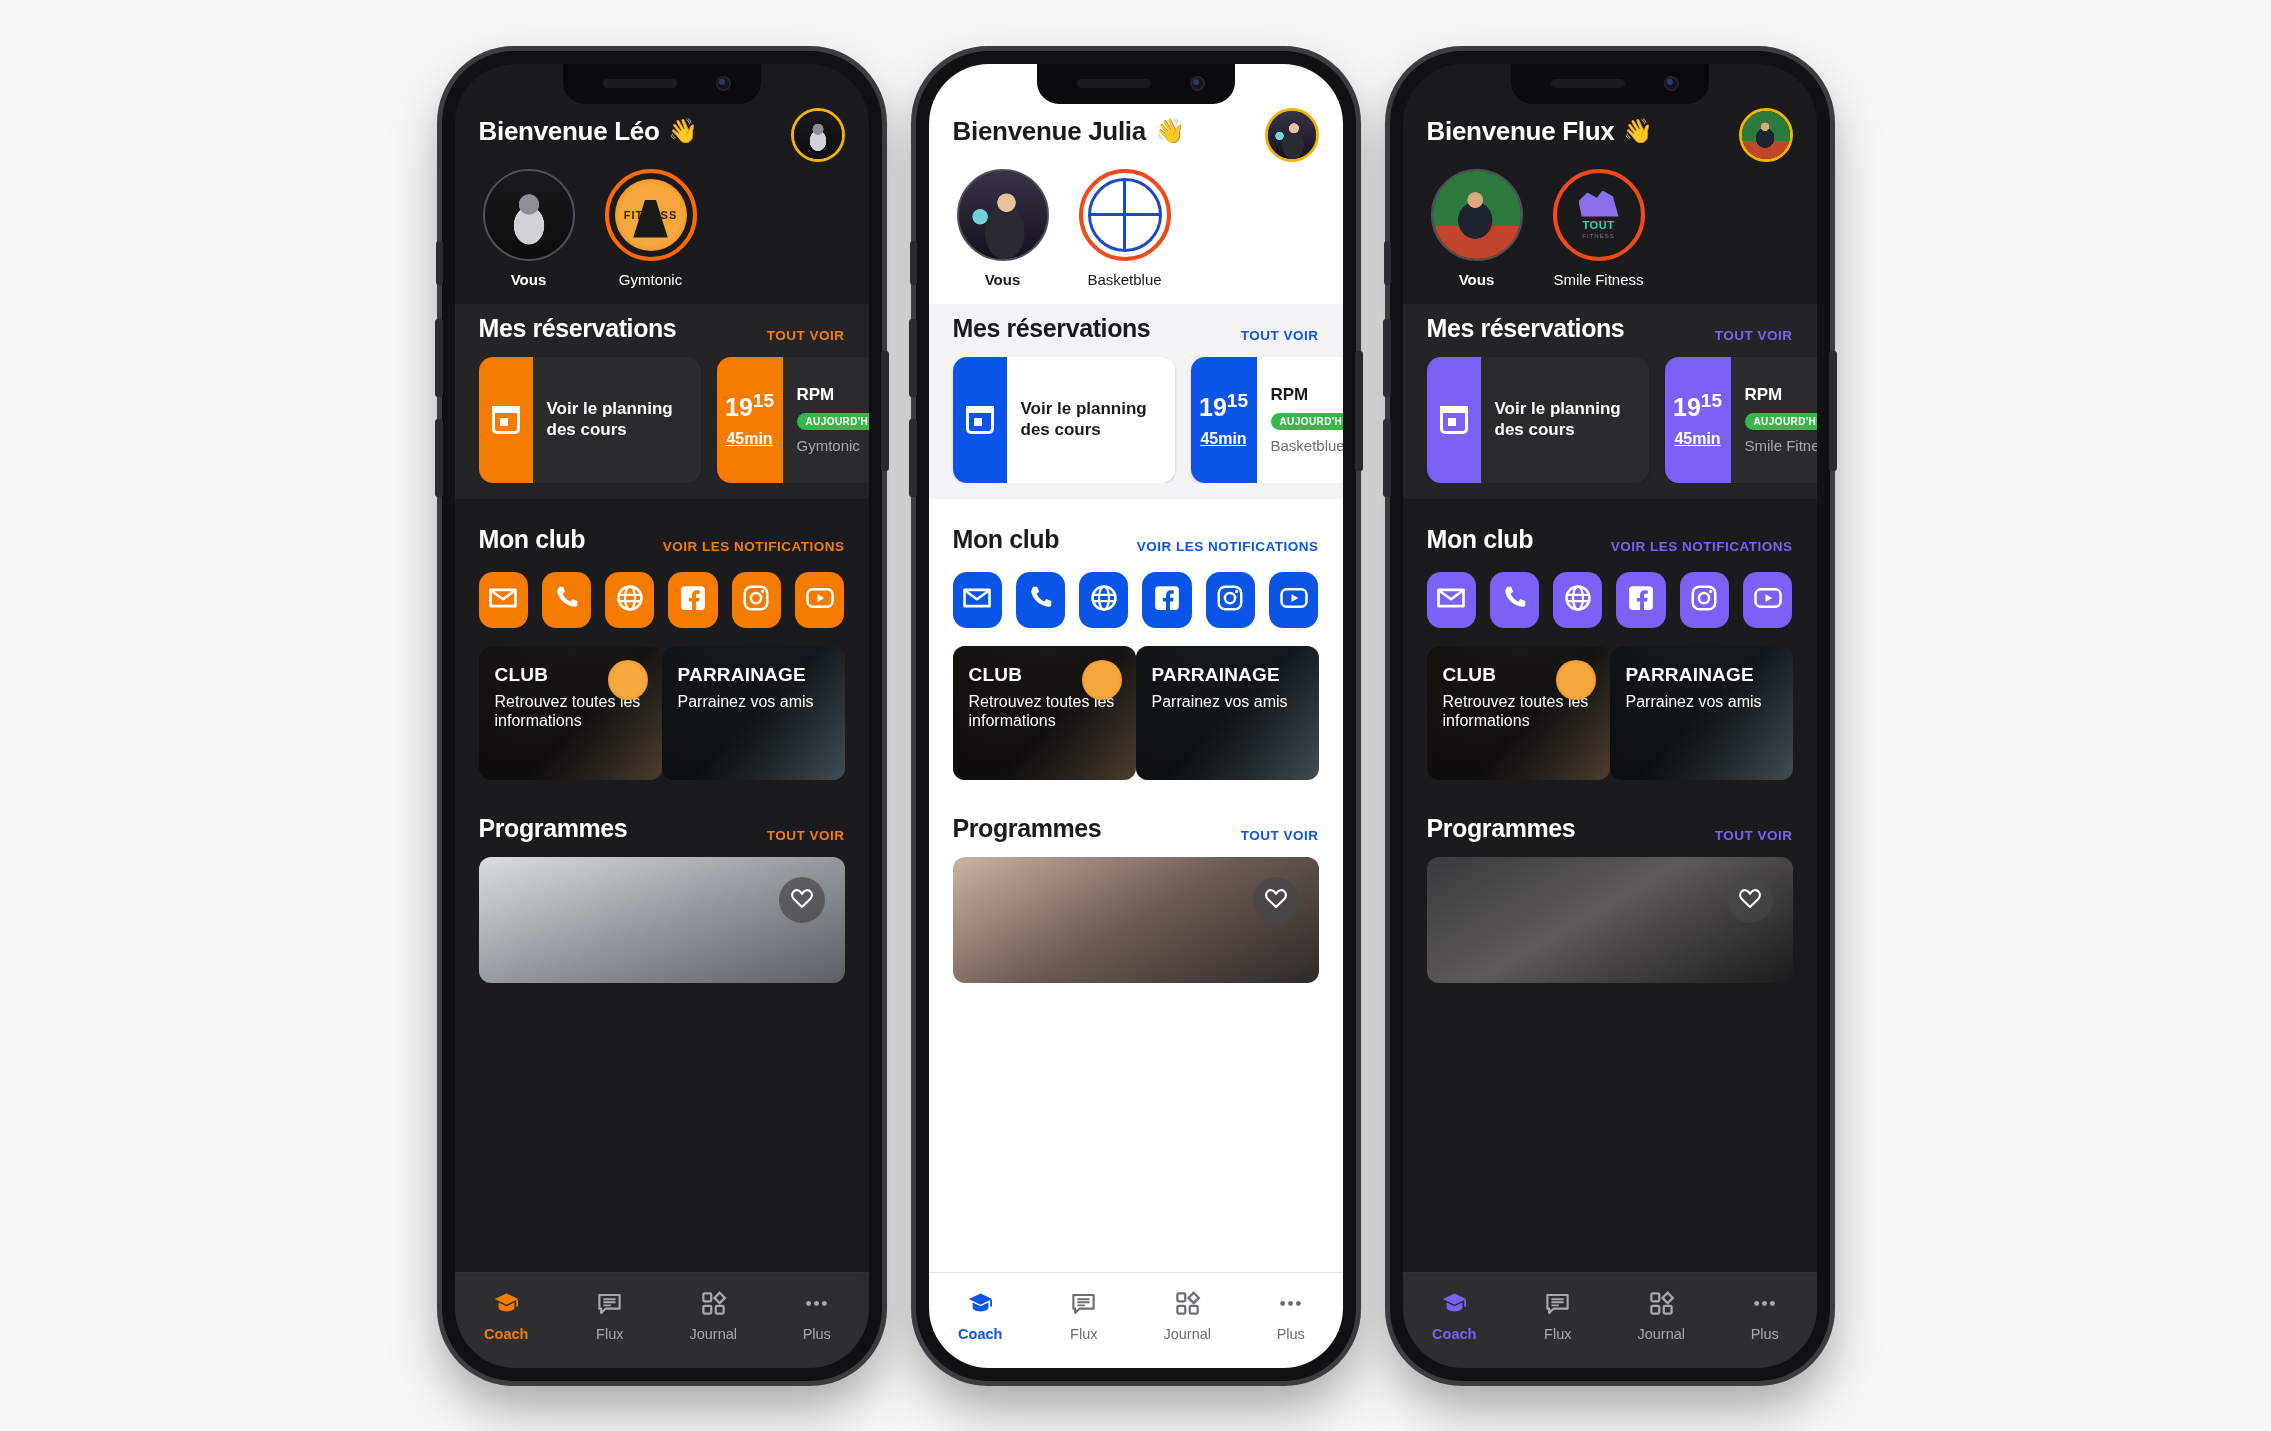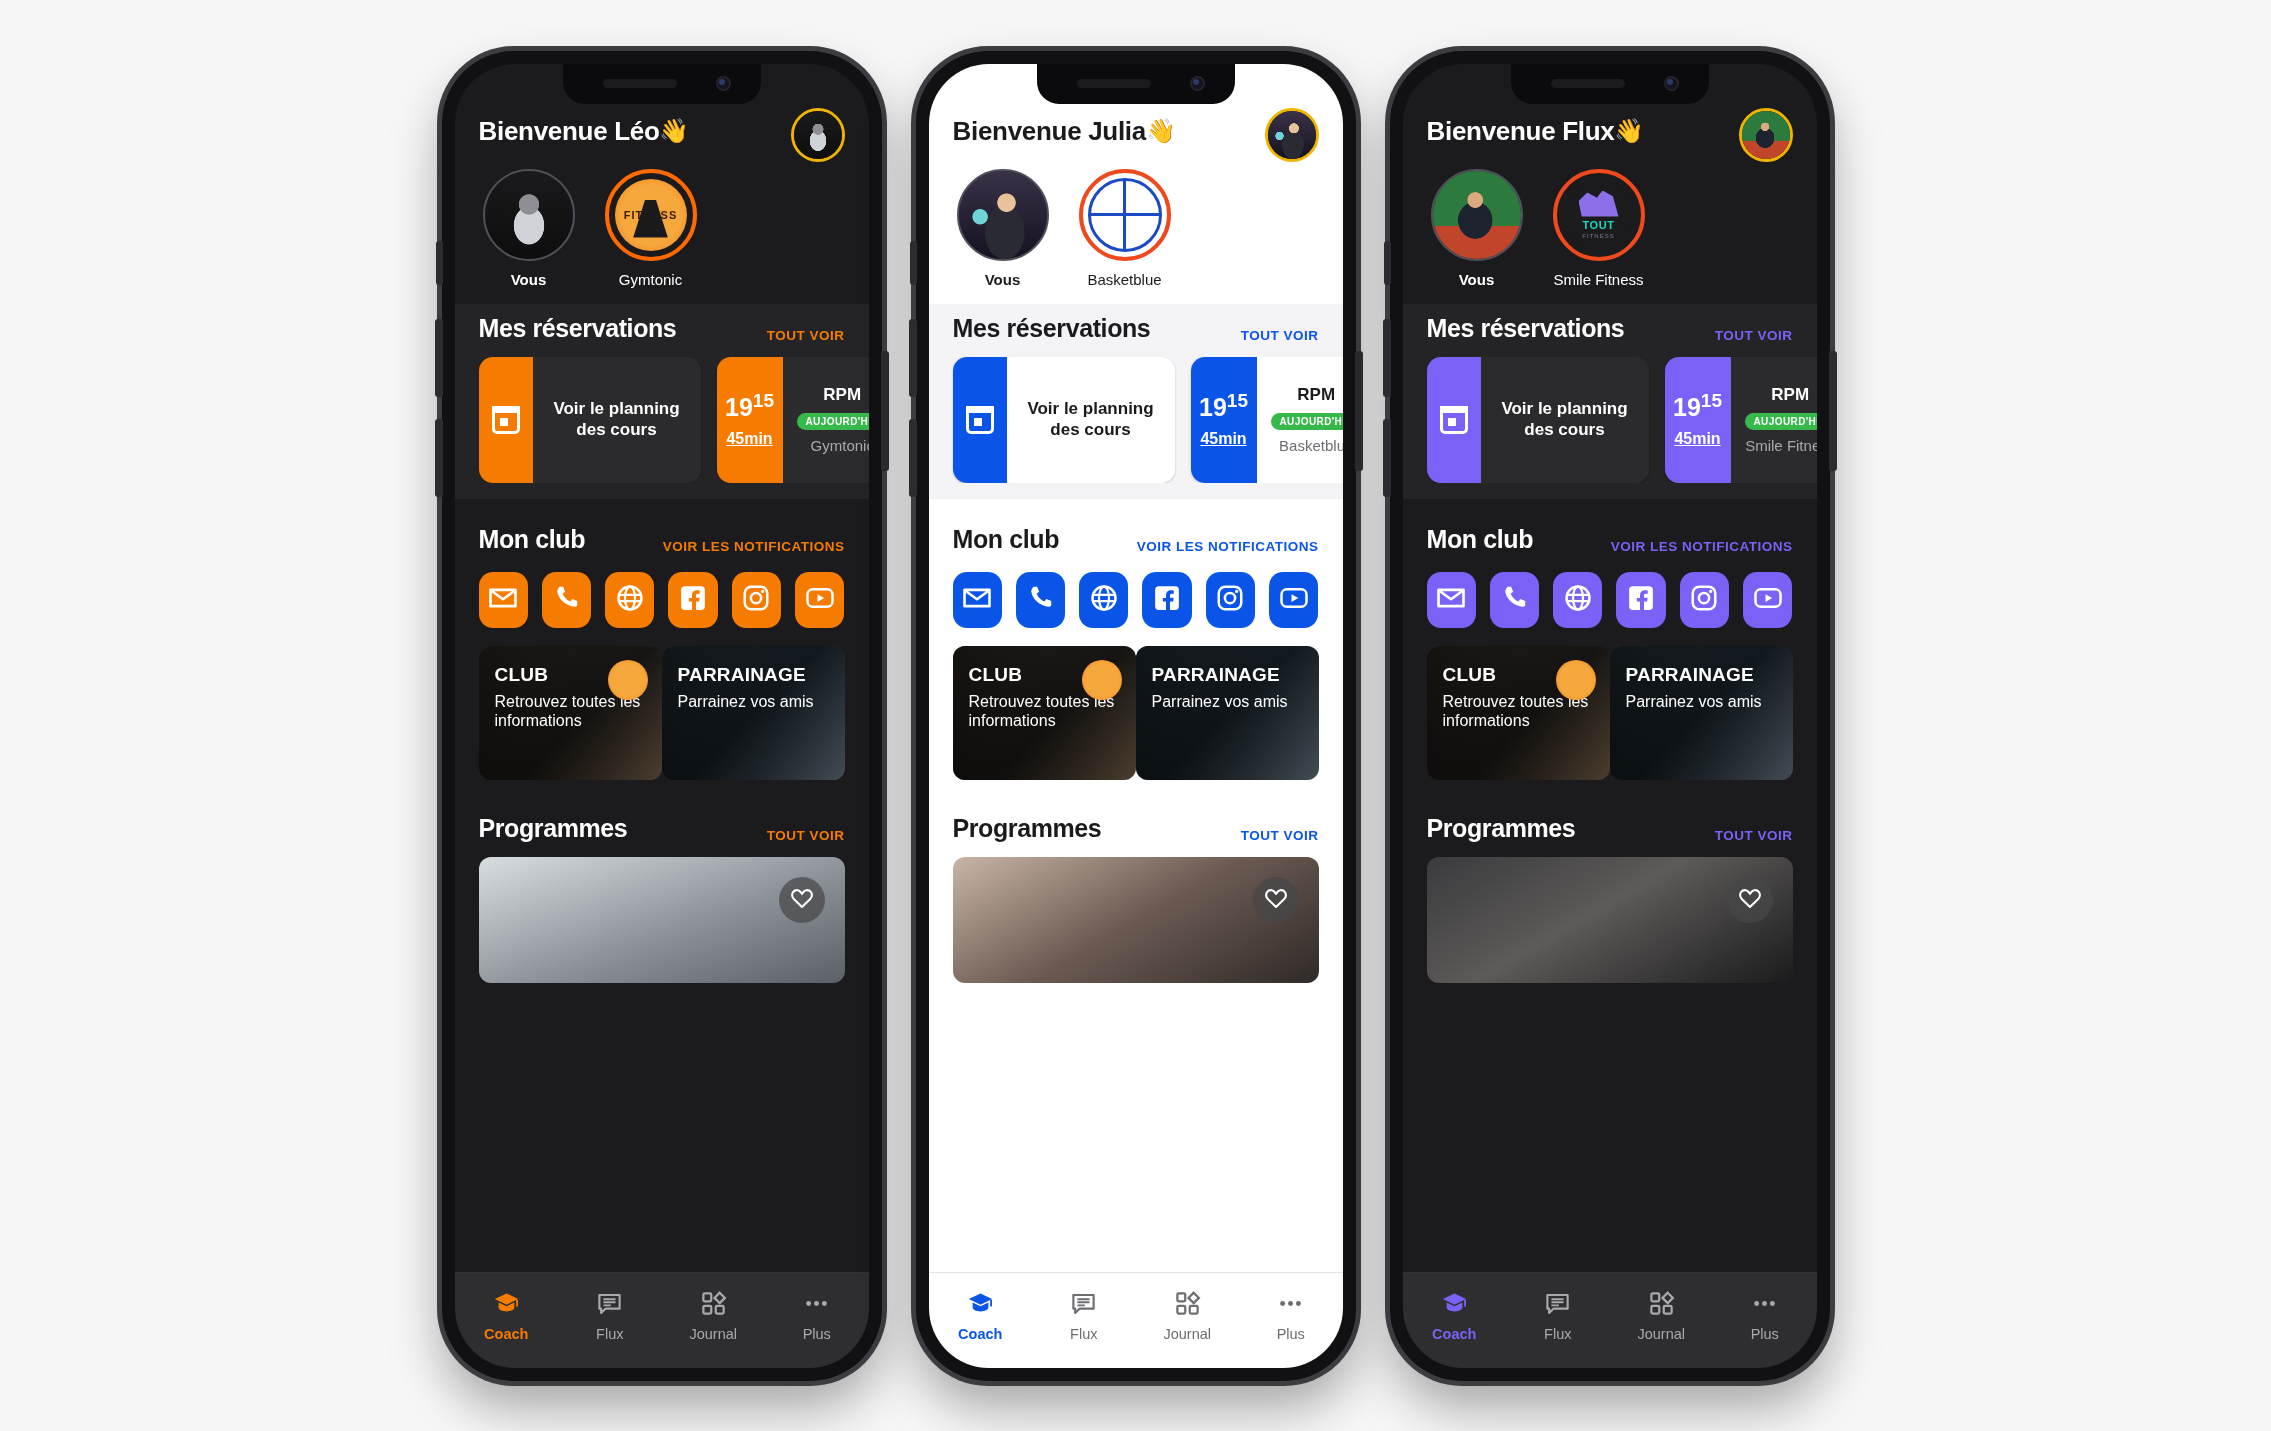--- a/index.html
+++ b/index.html
@@ -46,21 +46,21 @@
                  --card:#ffffff; --line:#e4e4e8; --bar:#ffffff; }
 
   .body-scroll{
     flex:1; background:var(--bg); color:var(--txt);
     overflow:hidden; display:flex; flex-direction:column;
   }
 
   
   .hdr{ padding:52px 24px 0 24px; position:relative; }
   .hdr-title{ font-size:26px; font-weight:bold; letter-spacing:-.3px;
-    display:flex; align-items:center; }
+    display:flex; align-items:center; gap:9px; }
   .wave{ font-size:24px; }
   .hdr-avatar{
     position:absolute; right:24px; top:44px; width:54px; height:54px;
     border-radius:50%; border:3px solid #f0b400; overflow:hidden; background:#222;
   }
   .hdr-avatar .ph{ width:100%; height:100%; }
 
   .clubs{ display:flex; gap:30px; padding:22px 28px 16px 28px; }
   .club{ width:92px; text-align:center; }
   .club .ring{
@@ -110,21 +110,21 @@
   
   .sec-head{ display:flex; align-items:flex-end; justify-content:space-between;
     padding:10px 24px 14px 24px; }
   .sec-title{ font-size:25px; font-weight:bold; letter-spacing:-.4px; color:var(--txt); }
   .sec-link{ font-size:13.5px; font-weight:bold; letter-spacing:.5px; color:var(--accent); }
 
   .panel{ background:var(--bg2); padding-bottom:16px; }
 
   .cards{ display:flex; gap:16px; padding:0 24px; overflow:hidden; }
   .rcard{ display:flex; border-radius:14px; overflow:hidden; flex:0 0 auto;
-    height:126px; background:var(--card); box-shadow:0 1px 3px rgba(0,0,0,.18);text-align:center; }
+    height:126px; background:var(--card); box-shadow:0 1px 3px rgba(0,0,0,.18); }
   .rcard .left{ width:54px; background:var(--accent);
     display:flex; align-items:center; justify-content:center; flex:0 0 54px; }
   .rcard.time .left{ width:66px; flex:0 0 66px; flex-direction:column; gap:10px;
     color:#fff; }
   .rcard .right{ padding:16px 14px; display:flex; flex-direction:column;
     justify-content:center; }
   .cal-ic{ width:28px; height:28px; border:3px solid #fff; border-radius:5px;
     position:relative; }
   .cal-ic::before{ content:""; position:absolute; left:-3px; right:-3px; top:-3px;
     height:7px; background:#fff; }

